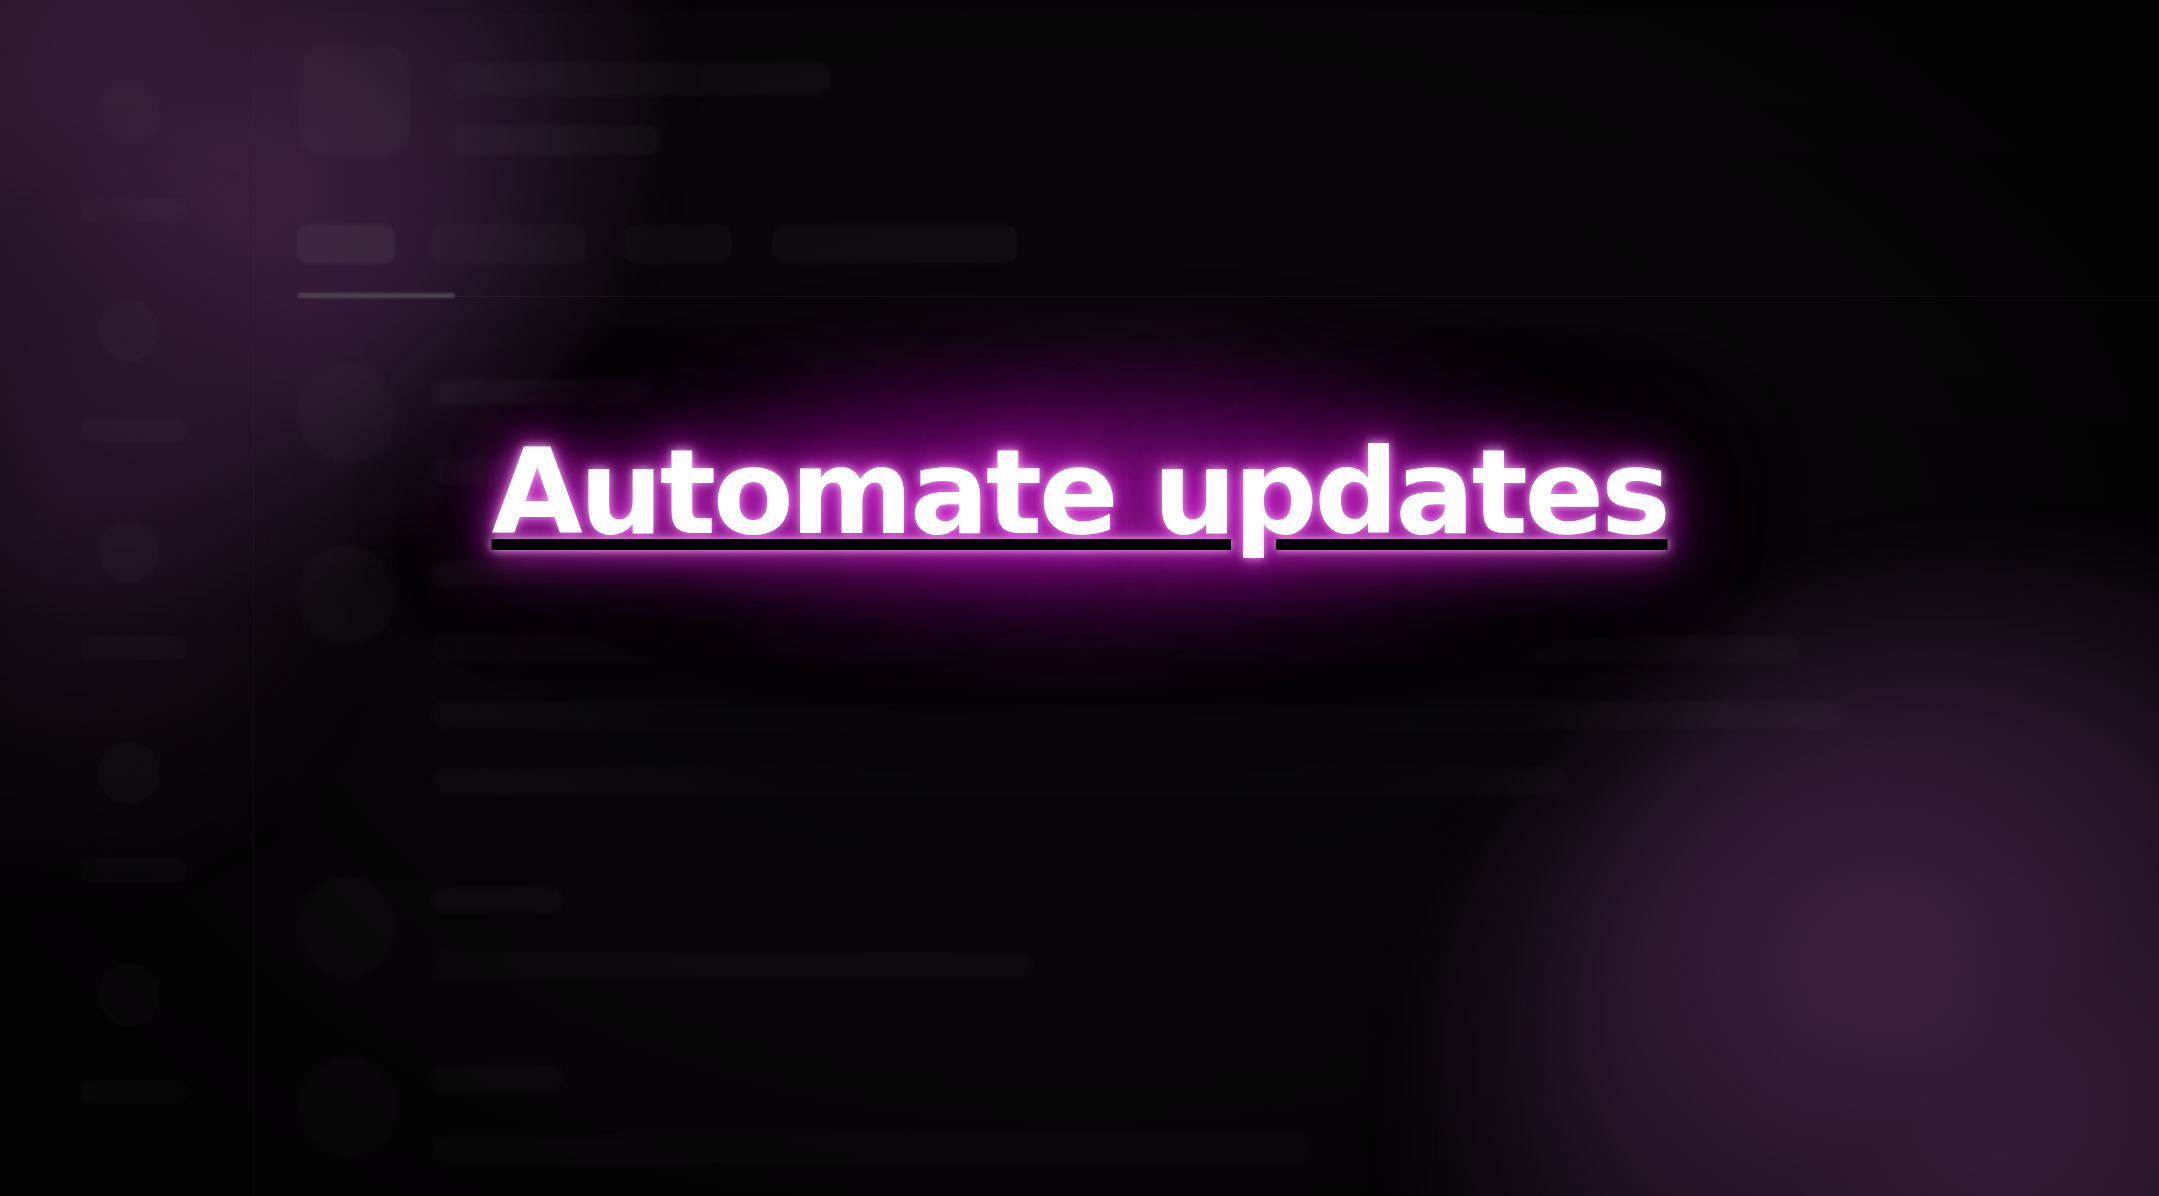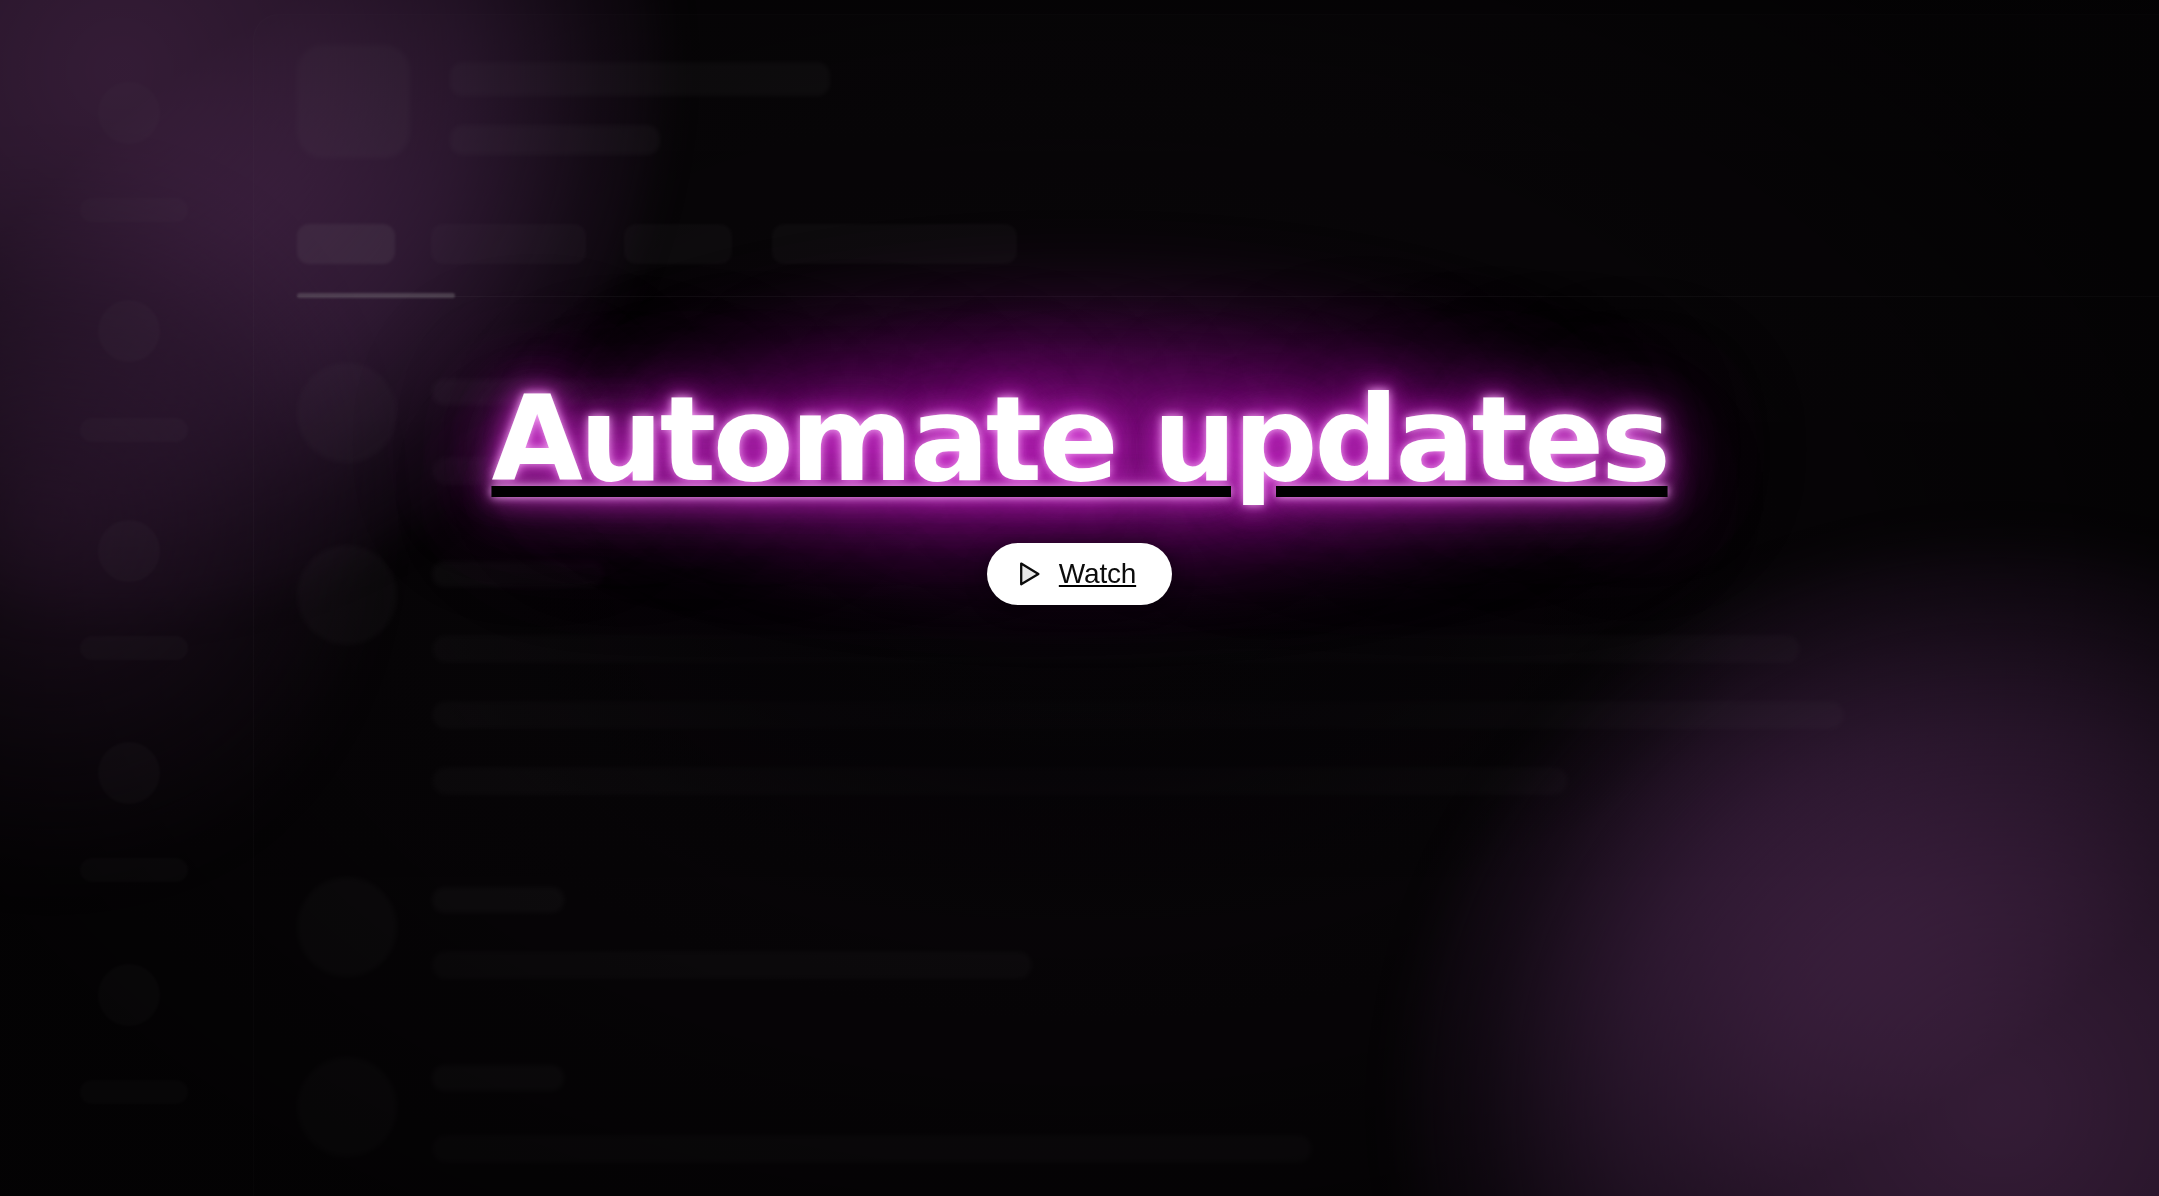--- a/index.html
+++ b/index.html
@@ -328,23 +328,15 @@
     <div class="center-darken"></div>
     <div class="vignette"></div>
   </div>
 
   <div class="overlay">
     <div class="headline-wrap">
       <div class="headline-halo"></div>
       <div class="headline">Automate updates</div>
     </div>
 
-    <button class="watch-btn">
-      <span>
-        <svg width="26" height="28" viewBox="0 0 26 28" fill="none" xmlns="http://www.w3.org/2000/svg">
-          <path d="M4.2 3.6 L21.4 13.9 L4.2 24.2 Z" fill="#e9e9e9" stroke="#0c0c0c" stroke-width="2.3" stroke-linejoin="round"></path>
-        </svg>
-      </span>
-      <span>Watch</span>
-    </button>
   </div>
 
 </div>
 
 </body></html>

